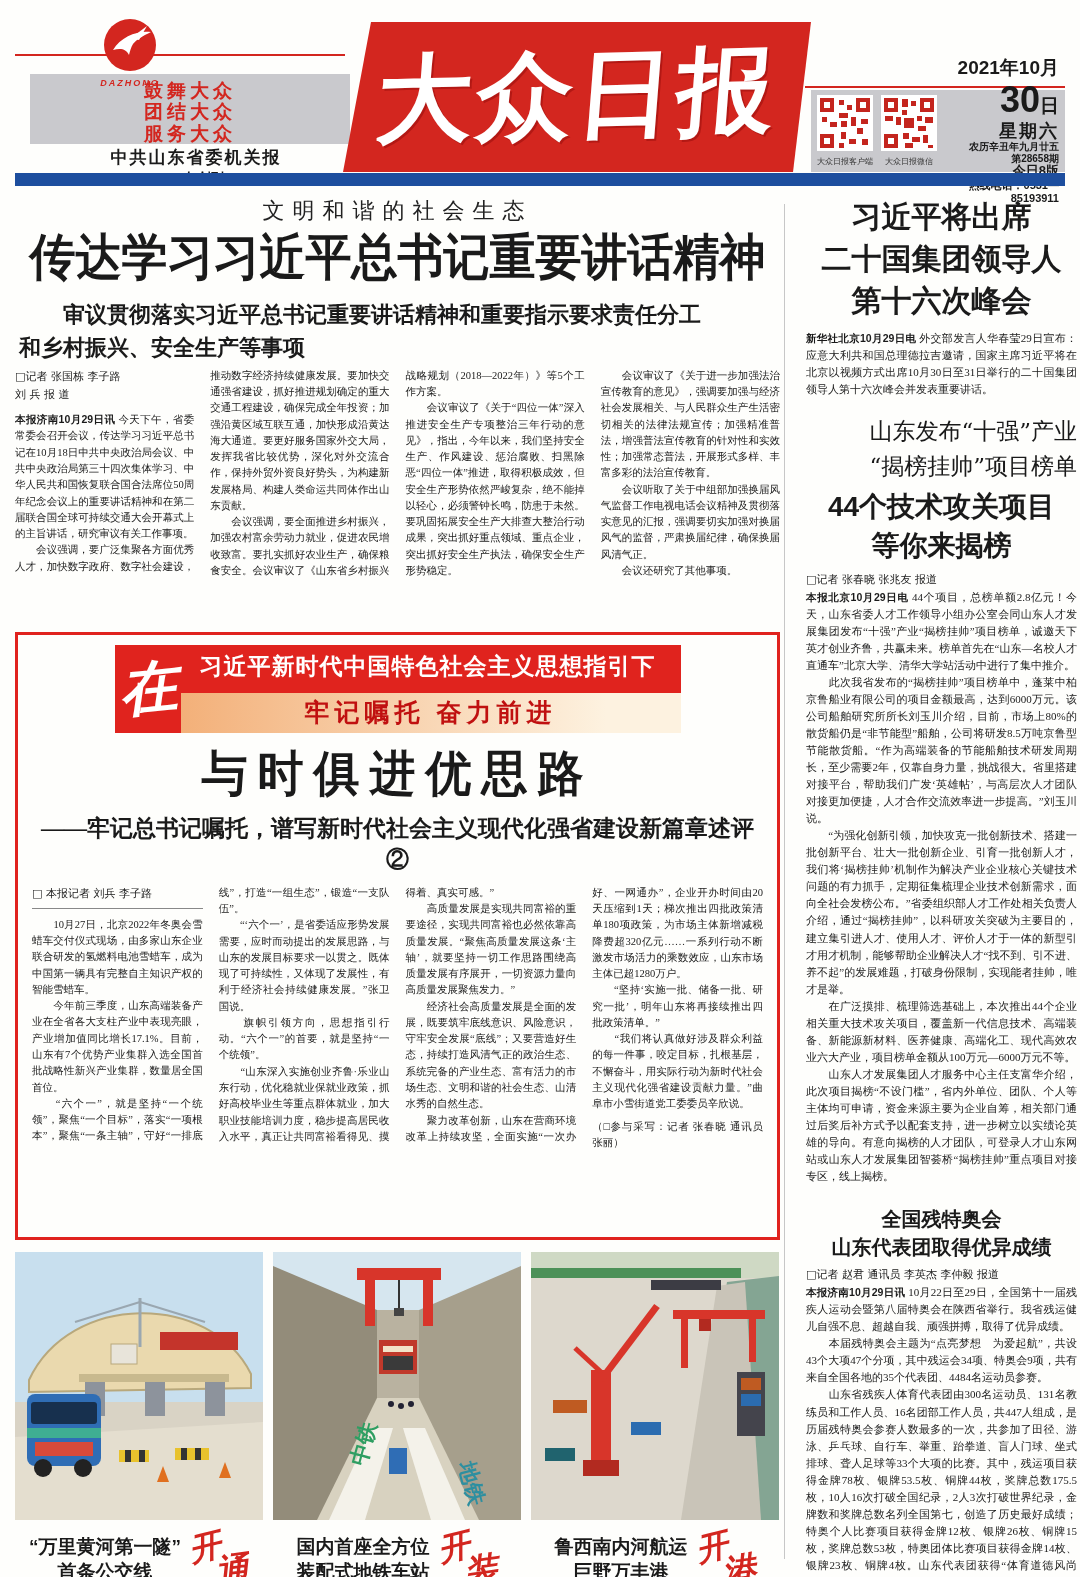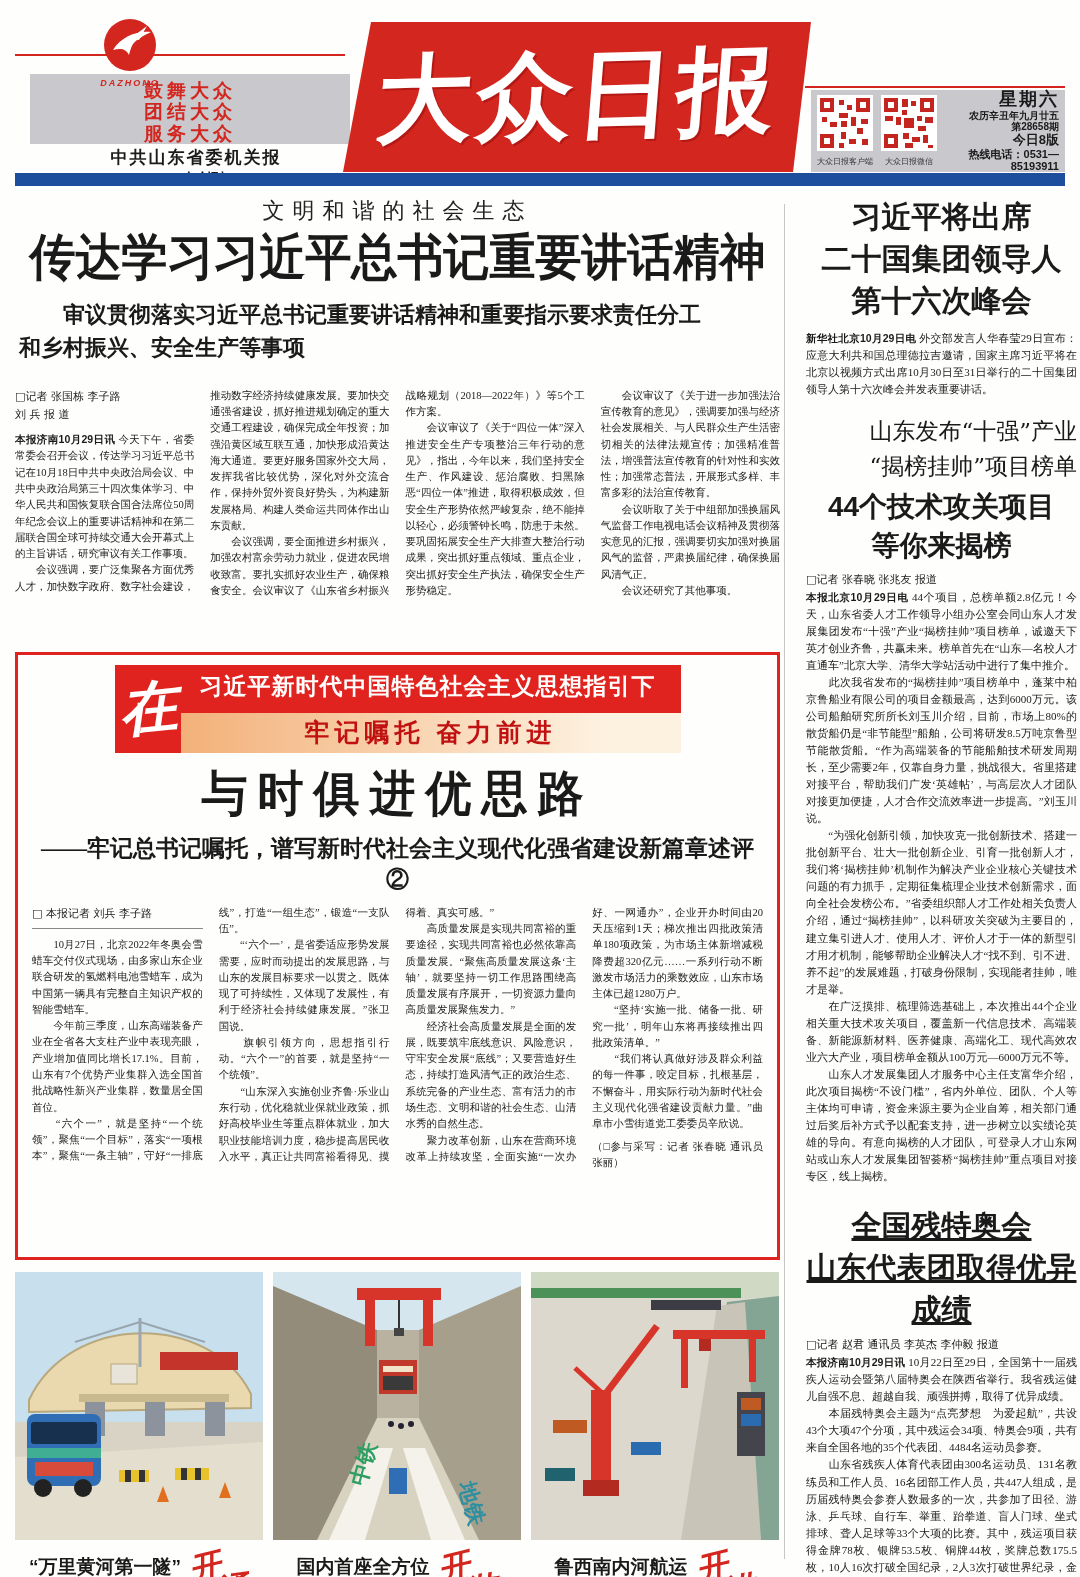--- a/index.html
+++ b/index.html
@@ -35,21 +35,21 @@
 
   
   .main-left { position:absolute; left:15px; top:196px; width:765px; }
   .sidebar { position:absolute; left:794px; top:196px; width:271px; height:1366px; display:flex; flex-direction:column;margin-left:12px; }
   .v-divider { position:absolute; left:784px; top:204px; bottom:18px; width:1px; background:#c7c7c7; }
 
   
   .kicker { text-align:center; font-size:22px; letter-spacing:8px; color:#222; }
   .lead-headline { text-align:center; font-size:46px; font-weight:900; font-family:"Liberation Sans","DejaVu Sans",sans-serif;
     letter-spacing:0px; line-height:1.3; transform:scaleY(1.08); margin-top:2px; white-space:nowrap; }
-  .lead-deck { font-size:22px; font-weight:bold; line-height:1.5; white-space:pre-line; margin:10px 4px 24px; }
+  .lead-deck { font-size:22px; font-weight:bold; line-height:1.5; white-space:pre-line; margin:10px 4px 4px; }
   .lead-columns { column-count:4; column-gap:16px; height:252px; font-size:10.5px; line-height:1.55; text-align:justify; overflow:hidden; }
   .byline-box { font-size:11px; white-space:pre-line; line-height:1.7; margin-bottom:6px; font-family:"DejaVu Serif",serif; }
   .body-text { white-space:pre-line; }
   .dl { font-weight:bold; font-family:"Liberation Sans",sans-serif; font-size:10.5px; }
 
   
   .feature { border:3px solid #e0231e; margin-top:12px; padding:10px 14px 8px; }
   .feature-banner { position:relative; width:566px; height:88px; margin:0 auto; background:#e0231e; }
   .banner-zai { position:absolute; left:0; top:0; width:66px; height:88px; display:flex; align-items:center; justify-content:center;
     color:#fff; font-size:58px; font-weight:bold; font-style:italic; transform:rotate(-6deg); font-family:"DejaVu Serif",serif; }
@@ -77,21 +77,21 @@
   .cap-title { font-size:19px; font-weight:900; font-family:"Liberation Sans",sans-serif; text-align:center; line-height:1.3; white-space:pre-line; }
   .stamp { position:relative; width:62px; height:64px; color:#d3261f; font-weight:bold; font-family:"DejaVu Serif",serif; flex:none; }
   .stamp .c1 { position:absolute; left:2px; top:-2px; font-size:32px; transform:rotate(-14deg); font-style:italic; }
   .stamp .c2 { position:absolute; right:0px; bottom:-2px; font-size:34px; transform:rotate(-8deg); font-style:italic; }
 
   
   .sb-story { margin-bottom:16px; }
   .sb-h-serif { text-align:center; font-size:30px; font-weight:bold; font-family:"DejaVu Serif","Liberation Serif",serif; line-height:1.4; white-space:pre-line; }
   .sb-kicker { text-align:right; font-size:23px; font-family:"DejaVu Serif",serif; line-height:1.5; white-space:pre-line; }
   .sb-h-sans { text-align:center; font-size:28px; font-weight:900; font-family:"Liberation Sans","DejaVu Sans",sans-serif; line-height:1.4; white-space:pre-line; margin-top:4px; }
-  .sb-h-sans.sm { font-size:30px;text-decoration:underline; }
+  .sb-h-sans.sm { font-size:20px; }
   .sb-byline { font-size:11px; margin:6px 0 2px; font-family:"DejaVu Serif",serif; }
   .sb-body { font-size:11px; line-height:1.55; text-align:justify; }
 </style>
 </head>
 <body>
 
 <div class="page">
 
   <div class="masthead">
     <div class="hairline-red-left"></div>
@@ -168,20 +168,23 @@
             <rect x="22" y="38" width="6" height="6"></rect>
               <rect x="31" y="42" width="8" height="5"></rect>
               <rect x="42" y="40" width="5" height="8"></rect>
             <rect x="24" y="48" width="8" height="5"></rect>
               <rect x="47" y="50" width="5" height="3"></rect>
           </g>
         </svg>
         <div class="qr-label">大众日报微信</div>
       </div>
       <div class="date-block">
+        <div>
+          <span class="date-line1">2021年10月</span><span class="date-day">30</span><span class="date-line1">日</span>
+        </div>
         <div class="date-weekday">星期六</div>
         <div class="date-small">农历辛丑年九月廿五</div>
         <div class="date-small">第28658期</div>
         <div class="date-pages">今日8版</div>
         <div class="date-hotline">热线电话：0531—85193911</div>
       </div>
     </div>
 
     <div class="blue-bar"></div>
   </div>

